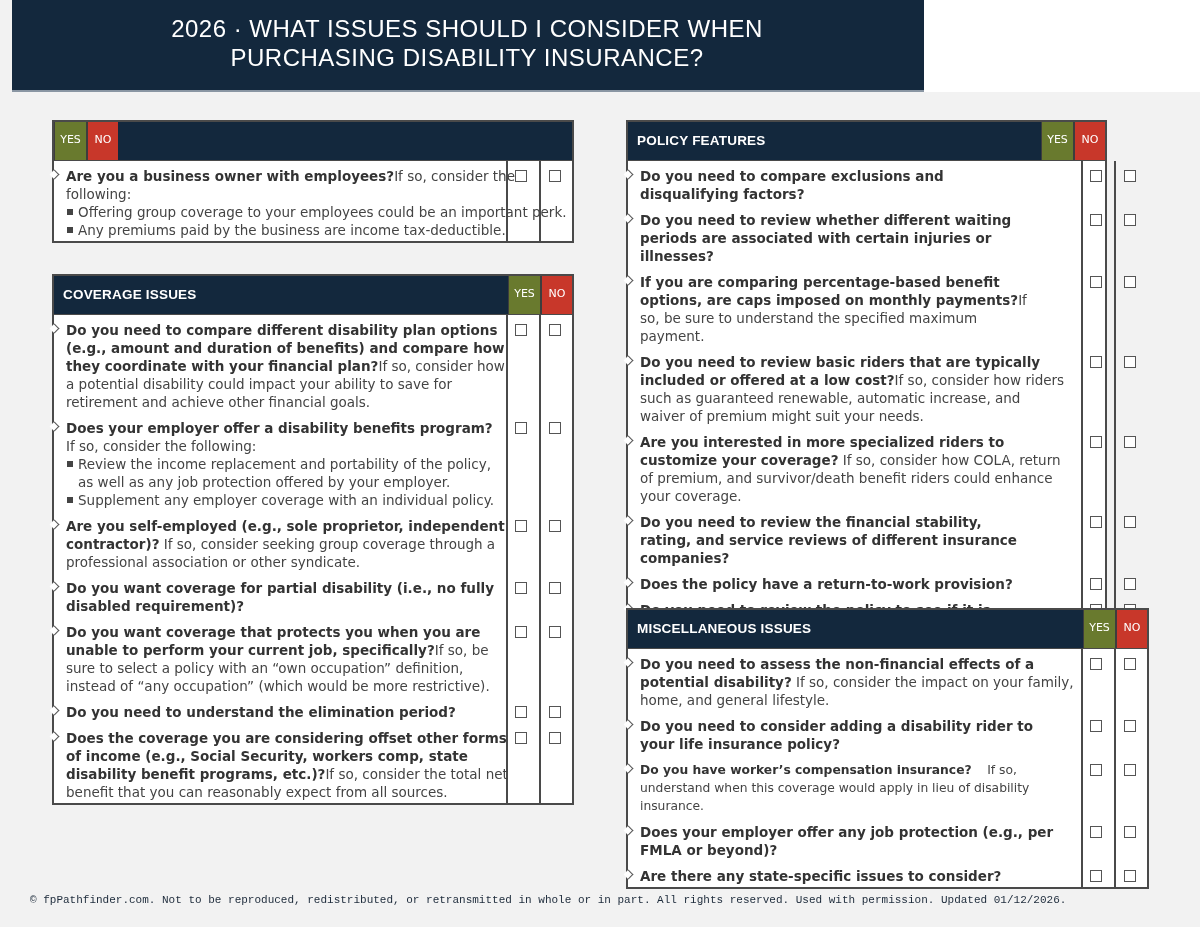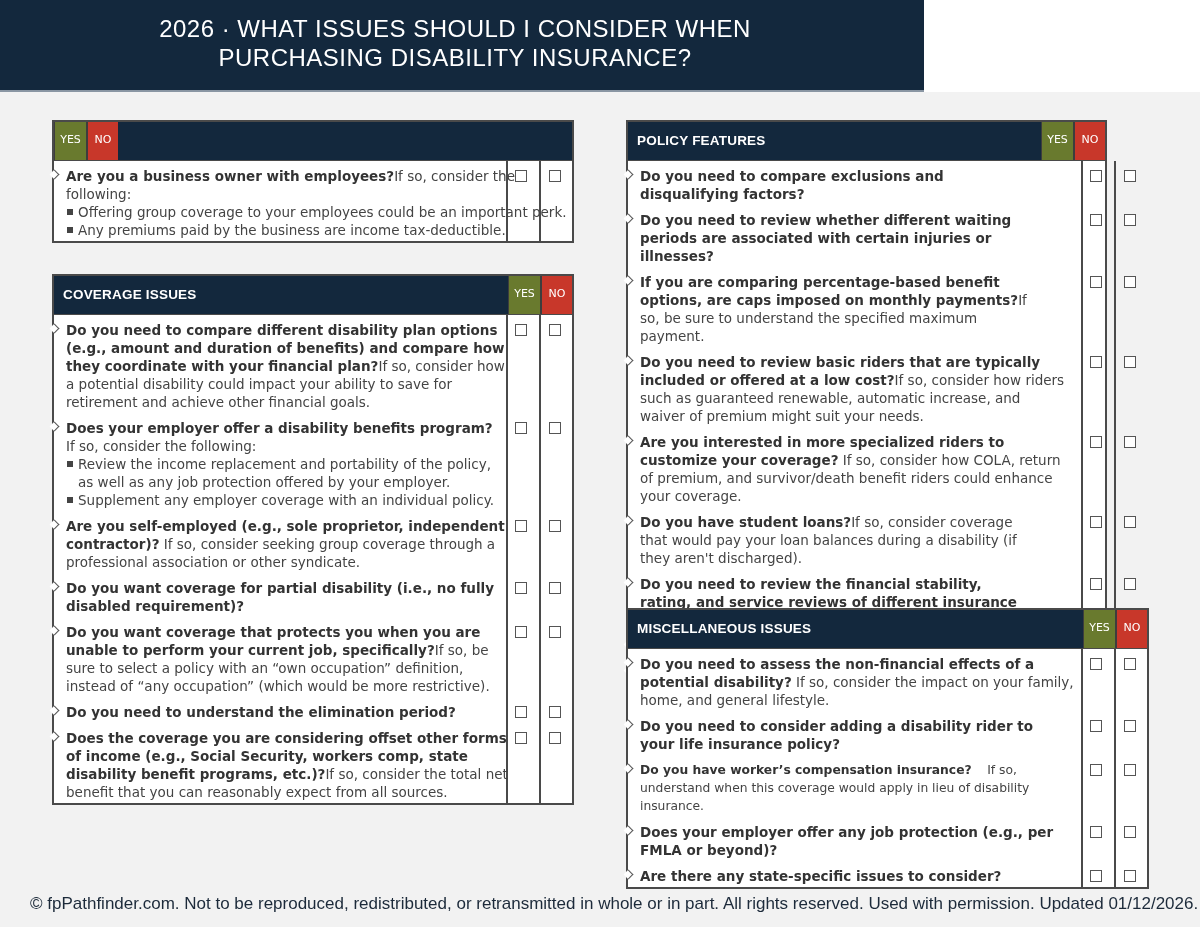--- a/index.html
+++ b/index.html
@@ -1,19 +1,19 @@
 <!DOCTYPE html>
 <html><head>
 <meta charset="utf-8">
 <style>
   * { box-sizing: border-box; margin: 0; padding: 0; }
   html, body { width: 1200px; height: 927px; overflow: hidden; }
   body { background: #f2f2f2; font-family: "DejaVu Sans", sans-serif; color: #333; position: relative; }
 
-  .header-band { position: absolute; left: 0; top: 0; width: 1040px; height: 92px; background: #13283d; border-bottom: 2px solid #8a96a3; }
+  .header-band { position: absolute; left: 12px; top: 0; width: 1040px; height: 92px; background: #13283d; border-bottom: 2px solid #8a96a3; }
   .header-right { position: absolute; left: 924px; top: 0; width: 276px; height: 92px; background: #ffffff; }
   .header-arrow { position: absolute; left: 922px; top: 38px; width: 0; height: 0; border-top: 6px solid transparent; border-bottom: 6px solid transparent; border-left: 6px solid #13283d; }
   .page-title { position: absolute; left: 0; top: 14px; width: 910px; text-align: center; color: #ffffff; font-family: "Liberation Sans", sans-serif; font-weight: normal; font-size: 24px; line-height: 29px; letter-spacing: 0.5px; }
 
   .panel { position: absolute; background: #ffffff; border: 2px solid #4a4a4a; }
   .panel-head { display: flex; height: 38px; background: #13283d; }
   .panel-head .ptitle { flex: 1; color: #fff; font-family: "Liberation Sans", sans-serif; font-weight: bold; font-size: 13.5px; line-height: 38px; padding-left: 9px; letter-spacing: 0.2px; }
   .panel-head .yes { width: 32px; background: #697a2e; color: #fff; font-size: 11px; text-align: center; line-height: 36px; border-left: 1px solid #3d3d3d; }
   .panel-head .no { width: 32px; background: #c8372a; color: #fff; font-size: 11px; text-align: center; line-height: 36px; border-left: 2px solid #3d3d3d; }
   .panel-body { position: relative; border-top: 1px solid #4a4a4a; }
@@ -24,21 +24,21 @@
   .row .marker { position: absolute; left: -3px; top: 10px; width: 8px; height: 10px; }
   .row .marker::before { content: ""; position: absolute; left: 0; top: 0; width: 6px; height: 6px; border-top: 1.5px solid #555; border-right: 1.5px solid #555; transform: rotate(45deg); background: #fff; }
   .row .text { flex: 1; padding-left: 12px; font-size: 13.5px; line-height: 18px; color: #444; }
   .row .text b { color: #333; font-weight: bold; }
   .row .text.small { font-size: 12.3px; }
   .row .cb { position: absolute; top: 9px; width: 12px; height: 12px; border: 1.5px solid #555; background: #fff; }
   ul.bullets { list-style: none; }
   ul.bullets li { position: relative; padding-left: 12px; }
   ul.bullets li::before { content: ""; position: absolute; left: 1px; top: 6px; width: 6px; height: 6px; background: #444; }
 
-  .footer { position: absolute; left: 30px; top: 894px; font-family: Liberation Sans, sans-serif; font-size: 17px; color: #1c2a3a; }
+  .footer { position: absolute; left: 30px; top: 894px; font-family: Liberation Mono, monospace; font-size: 11px; color: #1c2a3a; }
 </style>
 </head>
 <body>
 
 <div class="header-band">
   <div class="page-title">
     <div>2026 · WHAT ISSUES SHOULD I CONSIDER WHEN</div>
     <div>PURCHASING DISABILITY INSURANCE?</div>
   </div>
 </div>
@@ -154,26 +154,20 @@
         <span class="cb" style="left:496px"></span>
       </div>
       <div class="row">
         <span class="marker"></span>
         <div class="text" style="padding-right:38px"><b>Are you interested in more specialized riders to customize your coverage?</b><span style="white-space:pre-wrap"> If so, consider how COLA, return of premium, and survivor/death benefit riders could enhance your coverage.</span></div>
         <span class="cb" style="left:462px"></span>
         <span class="cb" style="left:496px"></span>
       </div>
       <div class="row">
         <span class="marker"></span>
-        <div class="text" style="padding-right:62px"><b>Do you have student loans?</b><span style="white-space:pre-wrap">If so, consider coverage that would pay your loan balances during a disability (if they aren't discharged).</span></div>
-        <span class="cb" style="left:462px"></span>
-        <span class="cb" style="left:496px"></span>
-      </div>
-      <div class="row">
-        <span class="marker"></span>
         <div class="text" style="padding-right:76px"><b>Do you need to review the financial stability, rating, and service reviews of different insurance companies?</b></div>
         <span class="cb" style="left:462px"></span>
         <span class="cb" style="left:496px"></span>
       </div>
       <div class="row">
         <span class="marker"></span>
         <div class="text" style="padding-right:76px"><b>Does the policy have a return-to-work provision?</b></div>
         <span class="cb" style="left:462px"></span>
         <span class="cb" style="left:496px"></span>
       </div>

